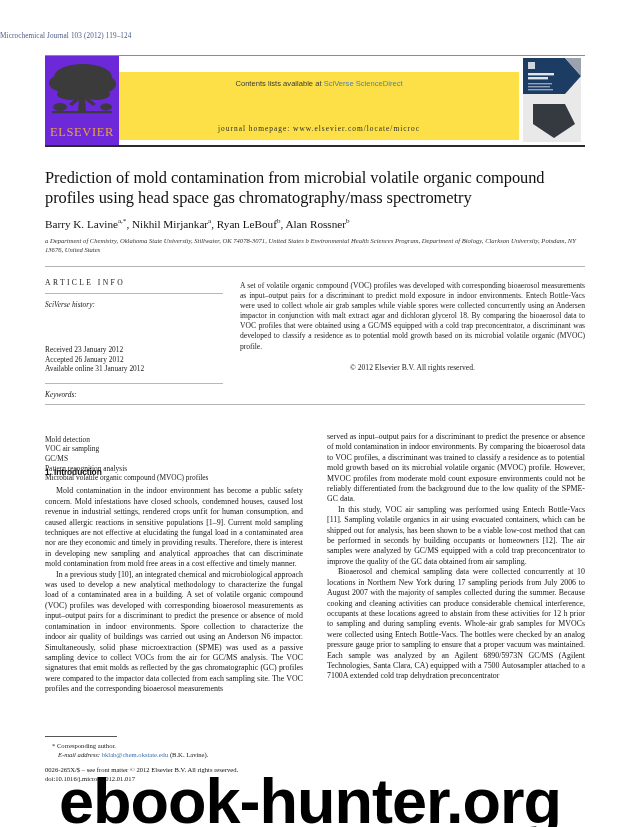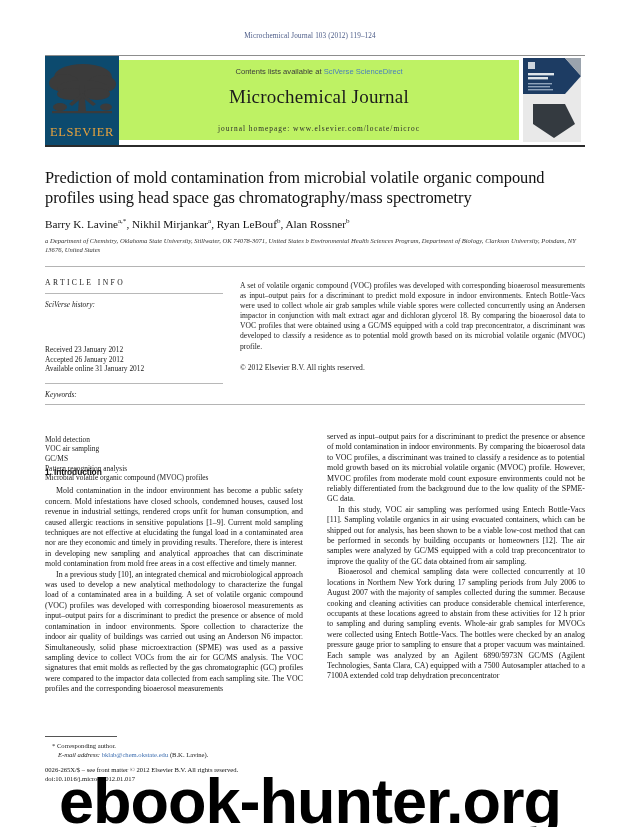--- a/index.html
+++ b/index.html
@@ -19,21 +19,21 @@
     position: absolute;
     inset: 0;
   }
 
   
   .running-head {
     position: absolute;
     top: 32px;
     left: 0;
     right: 0;
-    text-align: center;
+    text-align: left;
     font-size: 7.2px;
     letter-spacing: 0.12px;
     color: #4a5a86;
     font-family: "Liberation Serif", serif;
   }
 
   
   .masthead {
     position: absolute;
     top: 55px;
@@ -43,21 +43,21 @@
     border-top: 1.6px solid #8d8d8d;
     border-bottom: 2.4px solid #2b2b2b;
     box-sizing: border-box;
     display: flex;
     align-items: stretch;
   }
   .elsevier-logo {
     width: 74px;
     flex: 0 0 74px;
     position: relative;
-    background: #0c4a6e;
+    background: #6d28d9;
     overflow: hidden;
   }
   .elsevier-tree {
     position: absolute;
     top: 4px;
     left: 2px;
     width: 70px;
     height: 62px;
   }
   .elsevier-word {
@@ -67,23 +67,23 @@
     width: 74px;
     text-align: center;
     font-family: "Liberation Serif", serif;
     font-size: 12.5px;
     letter-spacing: 0.6px;
     color: #e8a33d;
     font-weight: 400;
   }
   .host-band {
     flex: 1 1 auto;
-    background: #bef264;
+    background: #fde047;
     position: relative;
-    margin: 4px 0 5px 0;
+    margin: 16px 0 5px 0;
   }
   .contents-line {
     position: absolute;
     top: 7px;
     left: 0;
     right: 0;
     text-align: center;
     font-family: "Liberation Sans", sans-serif;
     font-size: 7.6px;
     color: #3a3a3a;
@@ -213,21 +213,21 @@
     font-family: "Liberation Serif", serif;
     font-size: 7.6px;
     line-height: 10.1px;
     text-align: justify;
     color: #1c1c1c;
     margin-top: 3px;
   }
   .copyright {
     font-family: "Liberation Serif", serif;
     font-size: 7.6px;
-    text-align: left;
+    text-align: center;
     color: #1c1c1c;
     margin-top: 11px;
   }
 
   
   .body-col {
     position: absolute;
     top: 432px;
     width: 258px;
     font-family: "Liberation Serif", serif;
@@ -341,21 +341,20 @@
           <ellipse cx="59" cy="47" rx="6" ry="3.5"></ellipse>
         </g>
       </svg>
       <div class="elsevier-word">ELSEVIER</div>
     </div>
 
     <div class="host-band">
       <div class="contents-line">
         <span>Contents lists available at </span><span class="sd-link">SciVerse ScienceDirect</span>
       </div>
-      <div class="journal-name">Microchemical Journal</div>
       <div class="homepage-line">journal homepage: www.elsevier.com/locate/microc</div>
     </div>
 
     <div class="cover-thumb">
       <svg viewBox="0 0 66 92" width="66" height="92" xmlns="http://www.w3.org/2000/svg">
         <rect x="4" y="2" width="58" height="84" fill="#e9e9e9"></rect>
         <polygon points="4,2 46,2 62,20 46,38 4,38" fill="#1d3c63"></polygon>
         <polygon points="46,2 62,2 62,20" fill="#9aa3ad"></polygon>
         <polygon points="14,48 46,48 56,68 35,82 14,68" fill="#343a40"></polygon>
         <rect x="9" y="6" width="7" height="7" fill="#cfd6de"></rect>

